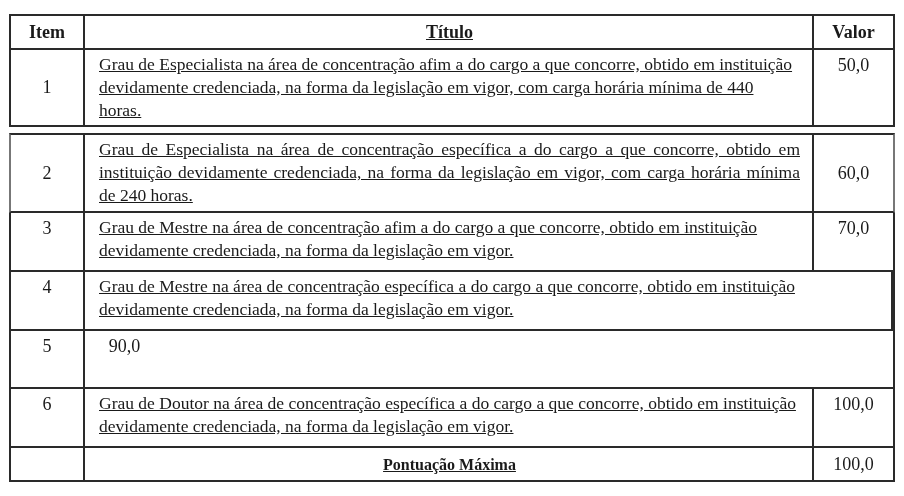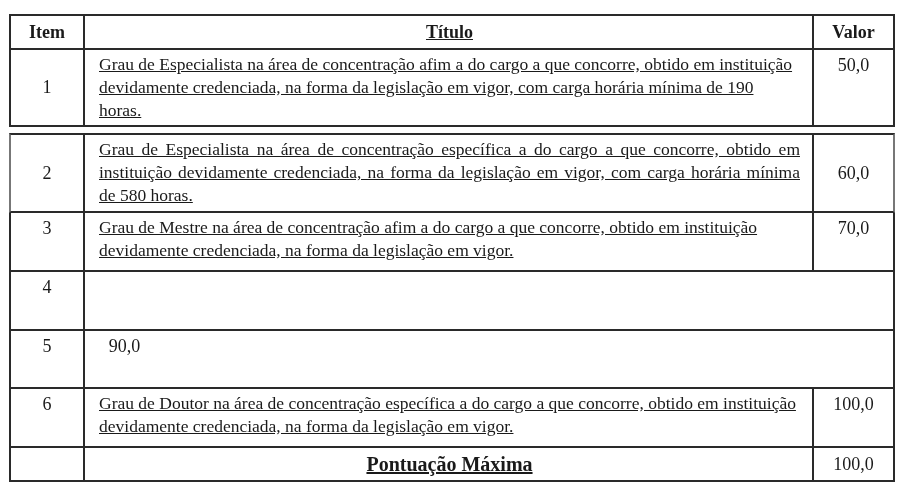--- a/index.html
+++ b/index.html
@@ -15,53 +15,54 @@
   .c-title { flex: 1; border-right: 2px solid #2a2a2a; padding: 3px 12px 3px 14px;
              box-sizing: border-box; font-size: 17.5px; line-height: 23px; text-decoration: underline; }
   .c-val { width: 79px; flex: none; display: flex; justify-content: center;
            box-sizing: border-box; font-size: 18px; border-radius: 9px; }
   .hdr { height: 36px; font-weight: bold; font-size: 18px; justify-content: space-between; }
   .hdr .c-item, .hdr .c-title, .hdr .c-val { align-items: center; display: flex; justify-content: center; font-size: 18px; }
   .top { align-items: flex-start; padding-top: 5px; font-family: Liberation Serif, serif; }
   .mid { align-items: center; }
   .justify { text-align: justify; text-align-last: left; }
   .foot { height: 34px; }
-  .foot .c-title { display: flex; align-items: center; justify-content: center; font-weight: bold; font-size: 20px; }
+  .foot .c-title { display: flex; align-items: center; justify-content: center; font-weight: bold; font-size: 16px; }
   .foot .c-val { align-items: center; }
 </style>
 </head>
 <body>
 
 <div class="tbl">
   <div class="row first hdr">
     <div class="c-item">Item</div>
     <div class="c-title">Título</div>
     <div class="c-val">Valor</div>
   </div>
 
   <div class="row" style="height:77px">
     <div class="c-item mid">1</div>
-    <div class="c-title">Grau de Especialista na área de concentração afim a do cargo a que concorre, obtido em instituição devidamente credenciada, na forma da legislação em vigor, com carga horária mínima de 190 horas.</div>
+    <div class="c-title">Grau de Especialista na área de concentração afim a do cargo a que concorre, obtido em instituição devidamente credenciada, na forma da legislação em vigor, com carga horária mínima de 440 horas.</div>
     <div class="c-val top">50,0</div>
   </div>
 
   <div class="row gap" style="height:80px">
     <div class="c-item mid">2</div>
-    <div class="c-title justify">Grau de Especialista na área de concentração específica a do cargo a que concorre, obtido em instituição devidamente credenciada, na forma da legislação em vigor, com carga horária mínima de 580 horas.</div>
+    <div class="c-title justify">Grau de Especialista na área de concentração específica a do cargo a que concorre, obtido em instituição devidamente credenciada, na forma da legislação em vigor, com carga horária mínima de 240 horas.</div>
     <div class="c-val mid">60,0</div>
   </div>
 
   <div class="row" style="height:59px">
     <div class="c-item top">3</div>
     <div class="c-title">Grau de Mestre na área de concentração afim a do cargo a que concorre, obtido em instituição devidamente credenciada, na forma da legislação em vigor.</div>
     <div class="c-val top">70,0</div>
   </div>
 
   <div class="row" style="height:59px">
     <div class="c-item top">4</div>
+    <div class="c-title">Grau de Mestre na área de concentração específica a do cargo a que concorre, obtido em instituição devidamente credenciada, na forma da legislação em vigor.</div>
   </div>
 
   <div class="row" style="height:58px">
     <div class="c-item top">5</div>
     <div class="c-val top">90,0</div>
   </div>
 
   <div class="row" style="height:59px">
     <div class="c-item top">6</div>
     <div class="c-title">Grau de Doutor na área de concentração específica a do cargo a que concorre, obtido em instituição devidamente credenciada, na forma da legislação em vigor.</div>

